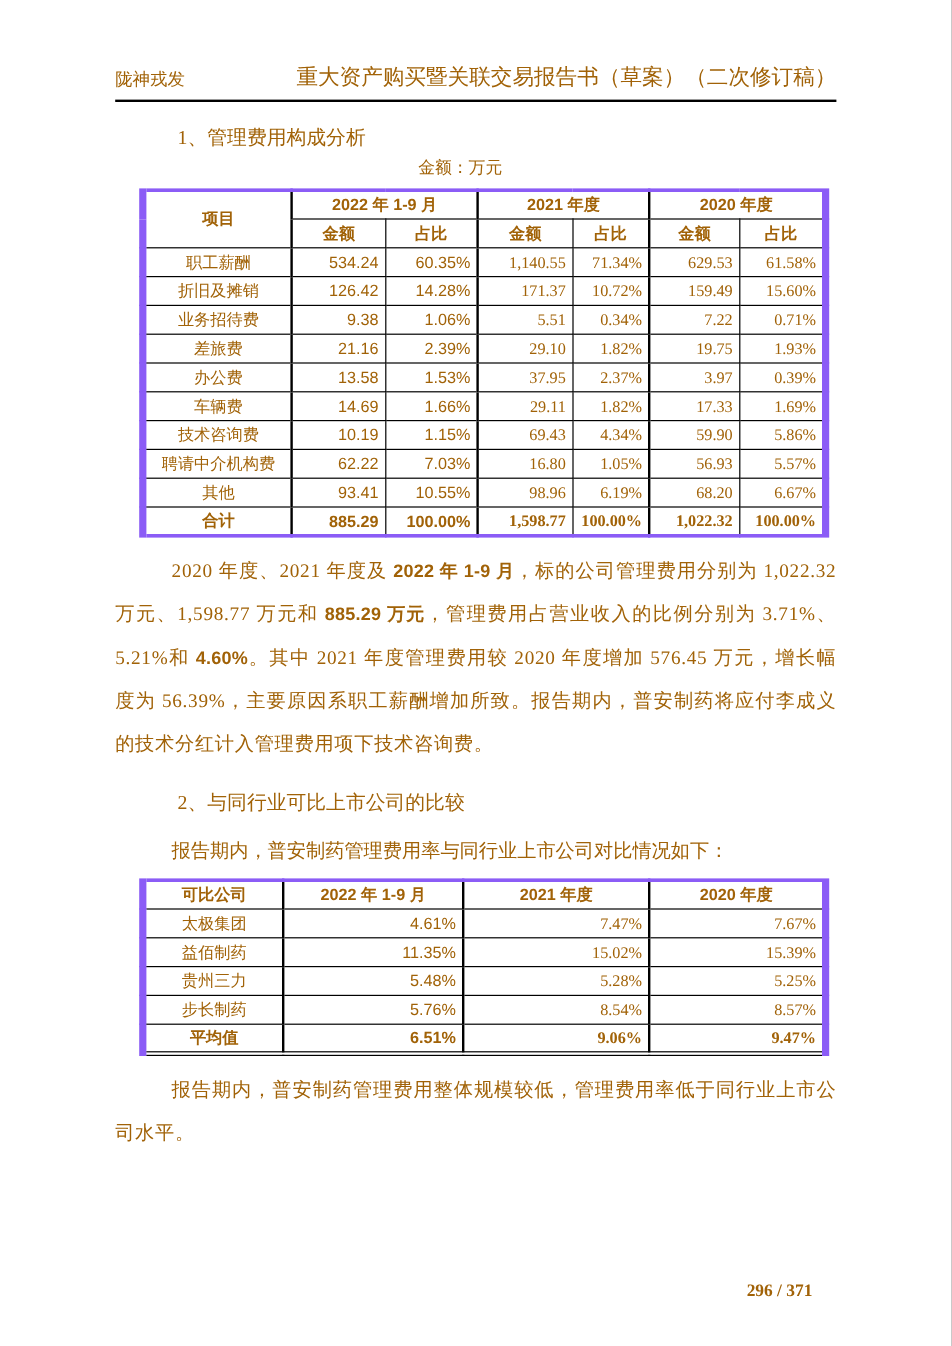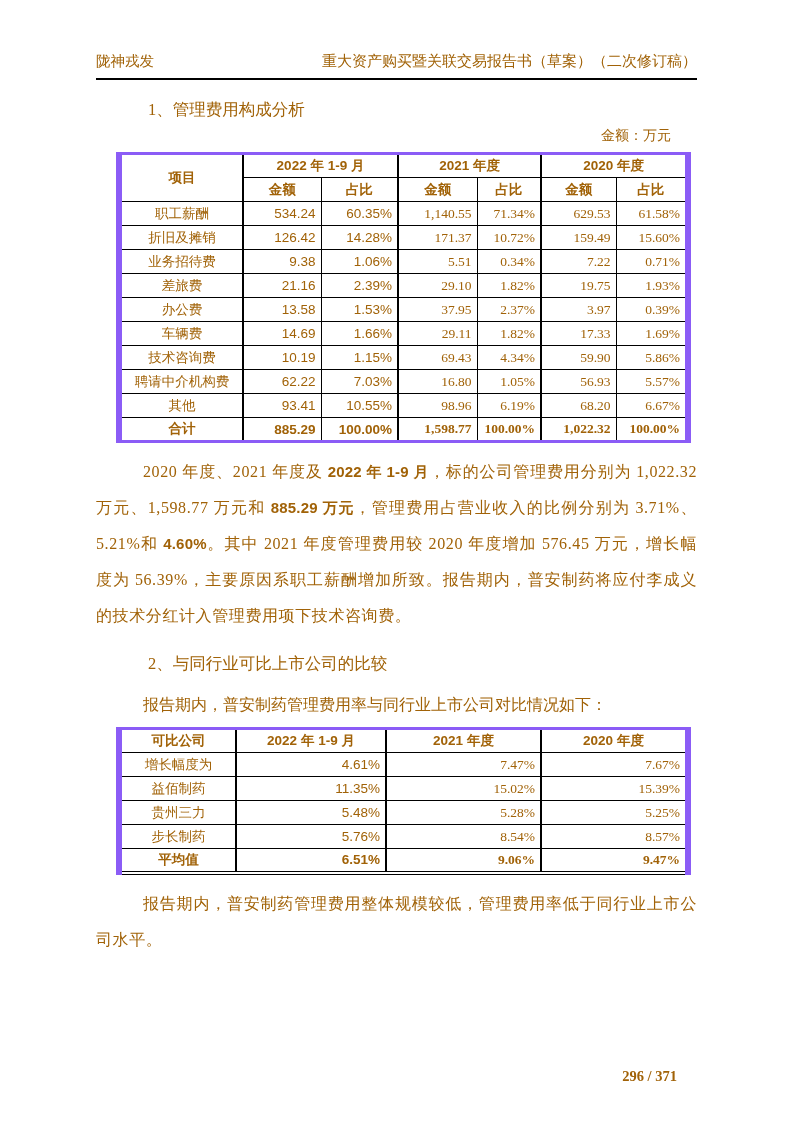--- a/index.html
+++ b/index.html
@@ -21,39 +21,39 @@
   
   .hdr {
     margin-top: 52px;
     display: flex;
     justify-content: space-between;
     align-items: flex-end;
     border-bottom: 2px solid #000;
     padding-bottom: 7px;
   }
   .hdr .hl { font-size: 14.5px; }
-  .hdr .hr { font-size: 15px; }
+  .hdr .hr { font-size: 18px; }
   
   .heading {
     margin: 18px 0 0 0;
     font-size: 16.5px;
     line-height: 24px;
     text-indent: 52px;
   }
   .line {
     margin: 17px 0 0 0;
     font-size: 16px;
     line-height: 24px;
     text-indent: 47px;
   }
   .unit {
     margin: 3px 0 5px 0;
     font-size: 14px;
     line-height: 22px;
-    text-align: right;
+    text-align: center;
     padding-right: 26px;
   }
   .para {
     margin: 11px 0 0 0;
     font-size: 16px;
     line-height: 36px;
     text-align: justify;
     text-align-last: left;
     text-indent: 47px;
     letter-spacing: 0.6px;
@@ -262,21 +262,21 @@
       <thead>
         <tr>
           <th>可比公司</th>
           <th class="sl">2022 年 1-9 月</th>
           <th class="sl">2021 年度</th>
           <th class="sl">2020 年度</th>
         </tr>
       </thead>
       <tbody id="tbody2">
           <tr>
-            <td class="item">增长幅度为</td>
+            <td class="item">太极集团</td>
             <td class="num sl y22">4.61%</td>
             <td class="num sl">7.47%</td>
             <td class="num sl">7.67%</td>
           </tr>
           <tr>
             <td class="item">益佰制药</td>
             <td class="num sl y22">11.35%</td>
             <td class="num sl">15.02%</td>
             <td class="num sl">15.39%</td>
           </tr>

